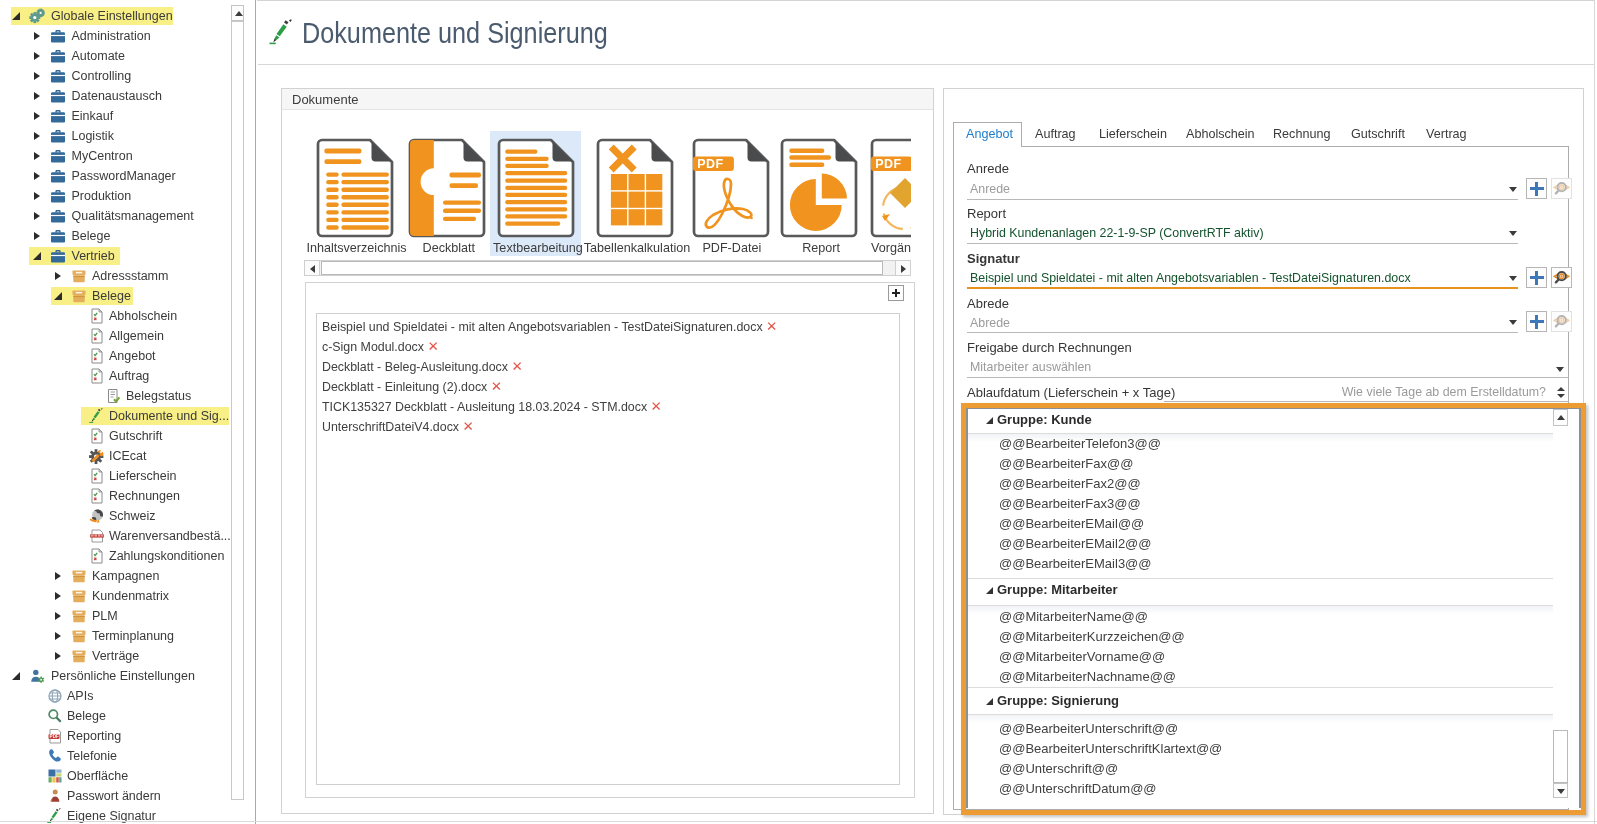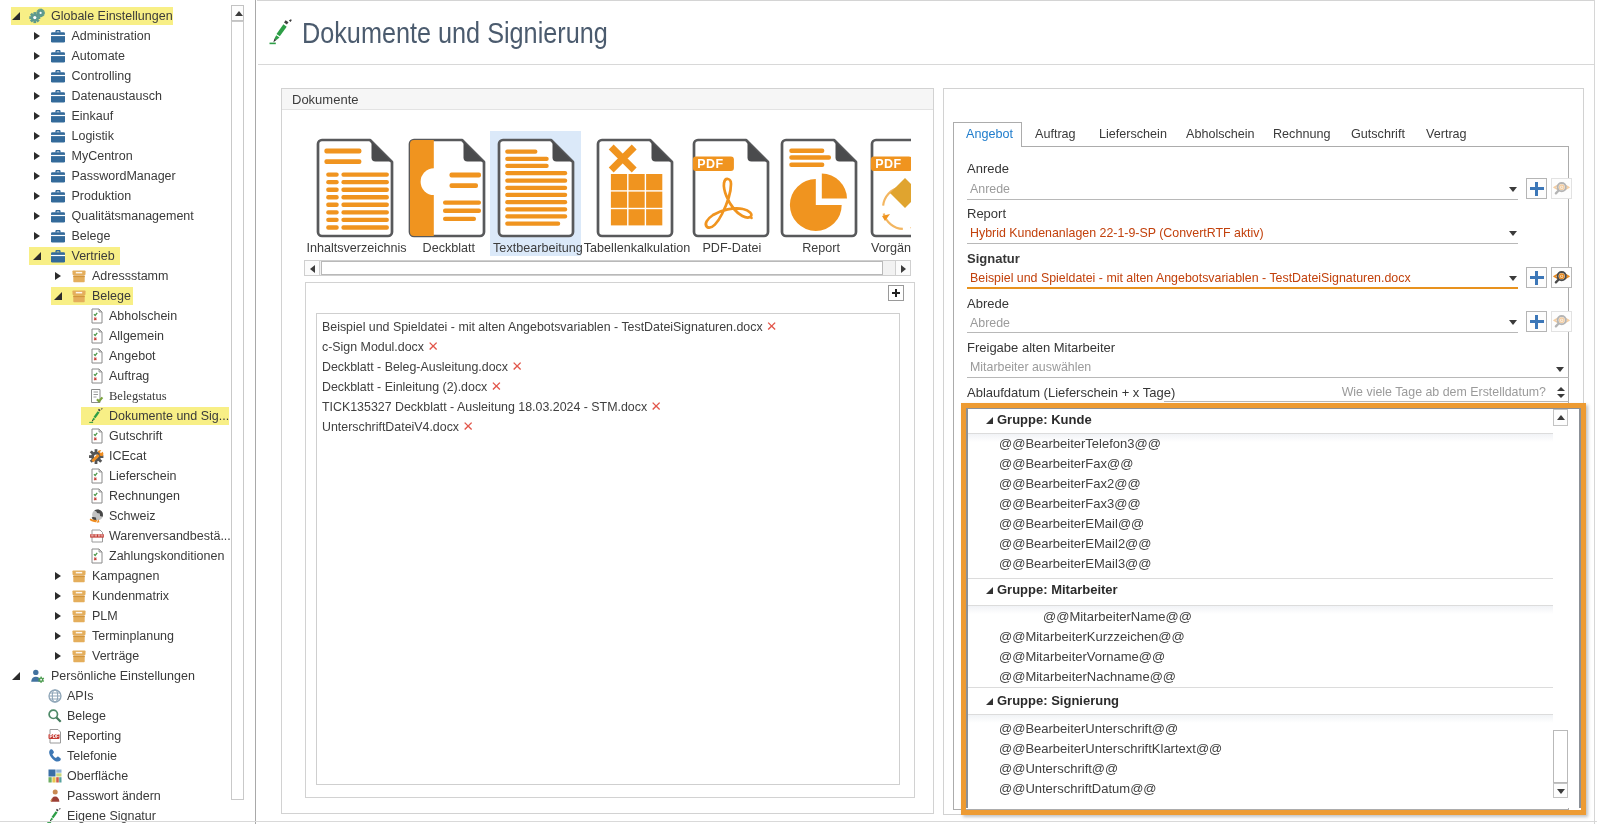--- a/index.html
+++ b/index.html
@@ -13,21 +13,21 @@
 .exp.closed{border-top:4.5px solid transparent;border-bottom:4.5px solid transparent;border-left:6.5px solid #2b2b2b;}
 .exp.open{border-left:8px solid transparent;border-bottom:8px solid #2b2b2b;}
 .ticon{position:absolute;width:16px;height:16px;}
 .ticon svg{position:absolute;left:0;top:0;}
 .gbox{position:absolute;border:1px solid #d2d2d2;background:#fff;box-sizing:border-box;}
 .ghead{position:absolute;left:1px;right:1px;top:1px;height:21px;background:#f6f6f6;border-bottom:1px solid #e3e3e3;
  font-size:13px;color:#3c3c3c;line-height:21px;padding-left:10px;box-sizing:border-box;}
 .combo-line{position:absolute;border-bottom:1px solid #b8b8b8;}
 .darr{position:absolute;width:0;height:0;border-left:4.5px solid transparent;border-right:4.5px solid transparent;border-top:5px solid #3b3b3b;}
 .ph{position:absolute;font-size:12.4px;color:#9b9b9b;white-space:nowrap;}
-.val{position:absolute;font-size:12.4px;color:#c2410c;white-space:nowrap;}
+.val{position:absolute;font-size:12.4px;color:#14532d;white-space:nowrap;}
 .sqbtn{position:absolute;width:21px;height:21px;border:1px solid #b5b5b5;background:#fdfdfd;box-sizing:border-box;}
 .redx{color:#e25549;font-size:13.5px;}
 .sep{position:absolute;height:1px;background:#dcdcdc;}
 .item{position:absolute;font-size:13px;color:#404040;white-space:nowrap;}
 .grph{position:absolute;font-size:13px;font-weight:bold;color:#2b2b2b;white-space:nowrap;}
 .gtri{position:absolute;width:0;height:0;border-left:7px solid transparent;border-bottom:7px solid #333;}
 </style></head><body>
 <div id="app">
 
 <div class="tree-row" style="left:0;top:6px;width:230px;">
@@ -254,21 +254,21 @@
       <div class="ticon" style="left:89px;top:2px;">
         <svg width="16" height="16" viewBox="0 0 16 16">
           <path d="M3 1h7l3 3v11H3z" fill="#fff" stroke="#8a8a8a" stroke-width="1"></path>
           <path d="M10 1l3 3h-3z" fill="#d9d9d9" stroke="#8a8a8a" stroke-width=".8"></path>
           <path d="M5 6.2l1.2 1.3 2-2.6" stroke="#4d9b4d" stroke-width="1.3" fill="none"></path>
           <path d="M5.2 9.6l2.2 2.6m0-2.6l-2.2 2.6" stroke="#c8473f" stroke-width="1.2"></path>
         </svg>
       </div>
       <span class="abs" style="left:109px;top:0;">Auftrag</span>
     </div>
-<div class="tree-row" style="left:0;top:386px;width:268px;font-family:Liberation Serif, serif;">
+<div class="tree-row" style="left:17px;top:386px;width:268px;">
       <div class="ticon" style="left:89px;top:2px;">
         <svg width="16" height="16" viewBox="0 0 16 16">
           <path d="M2.5 1.5h8.5v13H2.5z" fill="#fff" stroke="#8a8a8a"></path>
           <path d="M4.5 4h4.5M4.5 6.5h4.5M4.5 9h3" stroke="#9a9a9a" stroke-width="1"></path>
           <path d="M8 11.2l2 2.2 3.4-4" stroke="#7aa33c" stroke-width="2.2" fill="none"></path>
         </svg>
       </div>
       <span class="abs" style="left:109px;top:0;">Belegstatus</span>
     </div>
 <div class="tree-row" style="left:0;top:406px;width:230px;">
@@ -714,21 +714,21 @@
 <div class="abs" style="left:1529.5px;top:320px;width:14px;height:2.8px;background:#3c77b8;"></div>
 <div class="abs" style="left:1535.1px;top:314.5px;width:2.8px;height:14px;background:#3c77b8;"></div>
 <div class="sqbtn" style="left:1551px;top:311px;border-color:#e2e2e2;"></div>
 <div class="abs" style="left:1553px;top:313px;opacity:0.4;"><svg width="17" height="17" viewBox="0 0 17 17">
         <path d="M1.2 7.4 Q8.5 1.8 15.8 7.4 Q8.5 13 1.2 7.4 z" fill="none" stroke="#e8891d" stroke-width="1.5"></path>
         <circle cx="8.7" cy="7.2" r="4.1" fill="#f6f6f6" stroke="#4a4a4a" stroke-width="2"></circle>
         <circle cx="8.7" cy="7.2" r="2.2" fill="none" stroke="#e8891d" stroke-width="1.3"></circle>
         <circle cx="8.7" cy="7.2" r="1" fill="#e8891d"></circle>
         <path d="M5.6 10.5l-2.7 2.8" stroke="#4a4a4a" stroke-width="2.4" stroke-linecap="round"></path>
       </svg></div>
-<div class="abs lbl" style="left:967px;top:340px;">Freigabe alten Mitarbeiter</div>
+<div class="abs lbl" style="left:967px;top:340px;">Freigabe durch Rechnungen</div>
 <div class="ph" style="left:970px;top:360px;">Mitarbeiter auswählen</div>
 <div class="combo-line" style="left:967px;top:377px;width:602px;"></div>
 <div class="darr" style="left:1556px;top:367px;"></div>
 <div class="abs lbl" style="left:967px;top:385px;">Ablaufdatum (Lieferschein + x Tage)</div>
 <div class="ph" style="left:1164px;top:385px;width:382px;text-align:right;">Wie viele Tage ab dem Erstelldatum?</div>
 <div class="combo-line" style="left:1164px;top:401px;width:405px;"></div>
 <div class="abs" style="left:1557px;top:387px;width:0;height:0;border-left:4px solid transparent;border-right:4px solid transparent;border-bottom:4.5px solid #3b3b3b;"></div>
 <div class="abs" style="left:1557px;top:394px;width:0;height:0;border-left:4px solid transparent;border-right:4px solid transparent;border-top:4.5px solid #3b3b3b;"></div>
 <div class="abs" style="left:966px;top:407px;width:615px;height:401px;background:#fff;border:2px solid #8b9097;border-bottom:none;box-sizing:border-box;"></div>
 <div class="gtri" style="left:986px;top:416.5px;"></div>
@@ -740,21 +740,21 @@
 <div class="item" style="left:999px;top:476.3px;">@@BearbeiterFax2@@</div>
 <div class="item" style="left:999px;top:496.3px;">@@BearbeiterFax3@@</div>
 <div class="item" style="left:999px;top:516.3px;">@@BearbeiterEMail@@</div>
 <div class="item" style="left:999px;top:536.3px;">@@BearbeiterEMail2@@</div>
 <div class="item" style="left:999px;top:556.3px;">@@BearbeiterEMail3@@</div>
 <div class="sep" style="left:968px;top:577.5px;width:585px;"></div>
 <div class="gtri" style="left:986px;top:586.5px;"></div>
 <div class="grph" style="left:997px;top:581.5px;">Gruppe: Mitarbeiter</div>
 <div class="sep" style="left:968px;top:604.5px;width:585px;"></div>
 <div class="abs" style="left:968px;top:605.5px;width:585px;height:8px;background:linear-gradient(#f1f3f6,#ffffff);"></div>
-<div class="item" style="left:999px;top:609px;margin-left:44px;">@@MitarbeiterName@@</div>
+<div class="item" style="left:999px;top:609px;">@@MitarbeiterName@@</div>
 <div class="item" style="left:999px;top:629px;">@@MitarbeiterKurzzeichen@@</div>
 <div class="item" style="left:999px;top:649px;">@@MitarbeiterVorname@@</div>
 <div class="item" style="left:999px;top:669px;">@@MitarbeiterNachname@@</div>
 <div class="sep" style="left:968px;top:687px;width:585px;"></div>
 <div class="gtri" style="left:986px;top:697.5px;"></div>
 <div class="grph" style="left:997px;top:692.5px;">Gruppe: Signierung</div>
 <div class="sep" style="left:968px;top:713.5px;width:585px;"></div>
 <div class="abs" style="left:968px;top:714.5px;width:585px;height:8px;background:linear-gradient(#f1f3f6,#ffffff);"></div>
 <div class="item" style="left:999px;top:720.5px;">@@BearbeiterUnterschrift@@</div>
 <div class="item" style="left:999px;top:740.5px;">@@BearbeiterUnterschriftKlartext@@</div>

